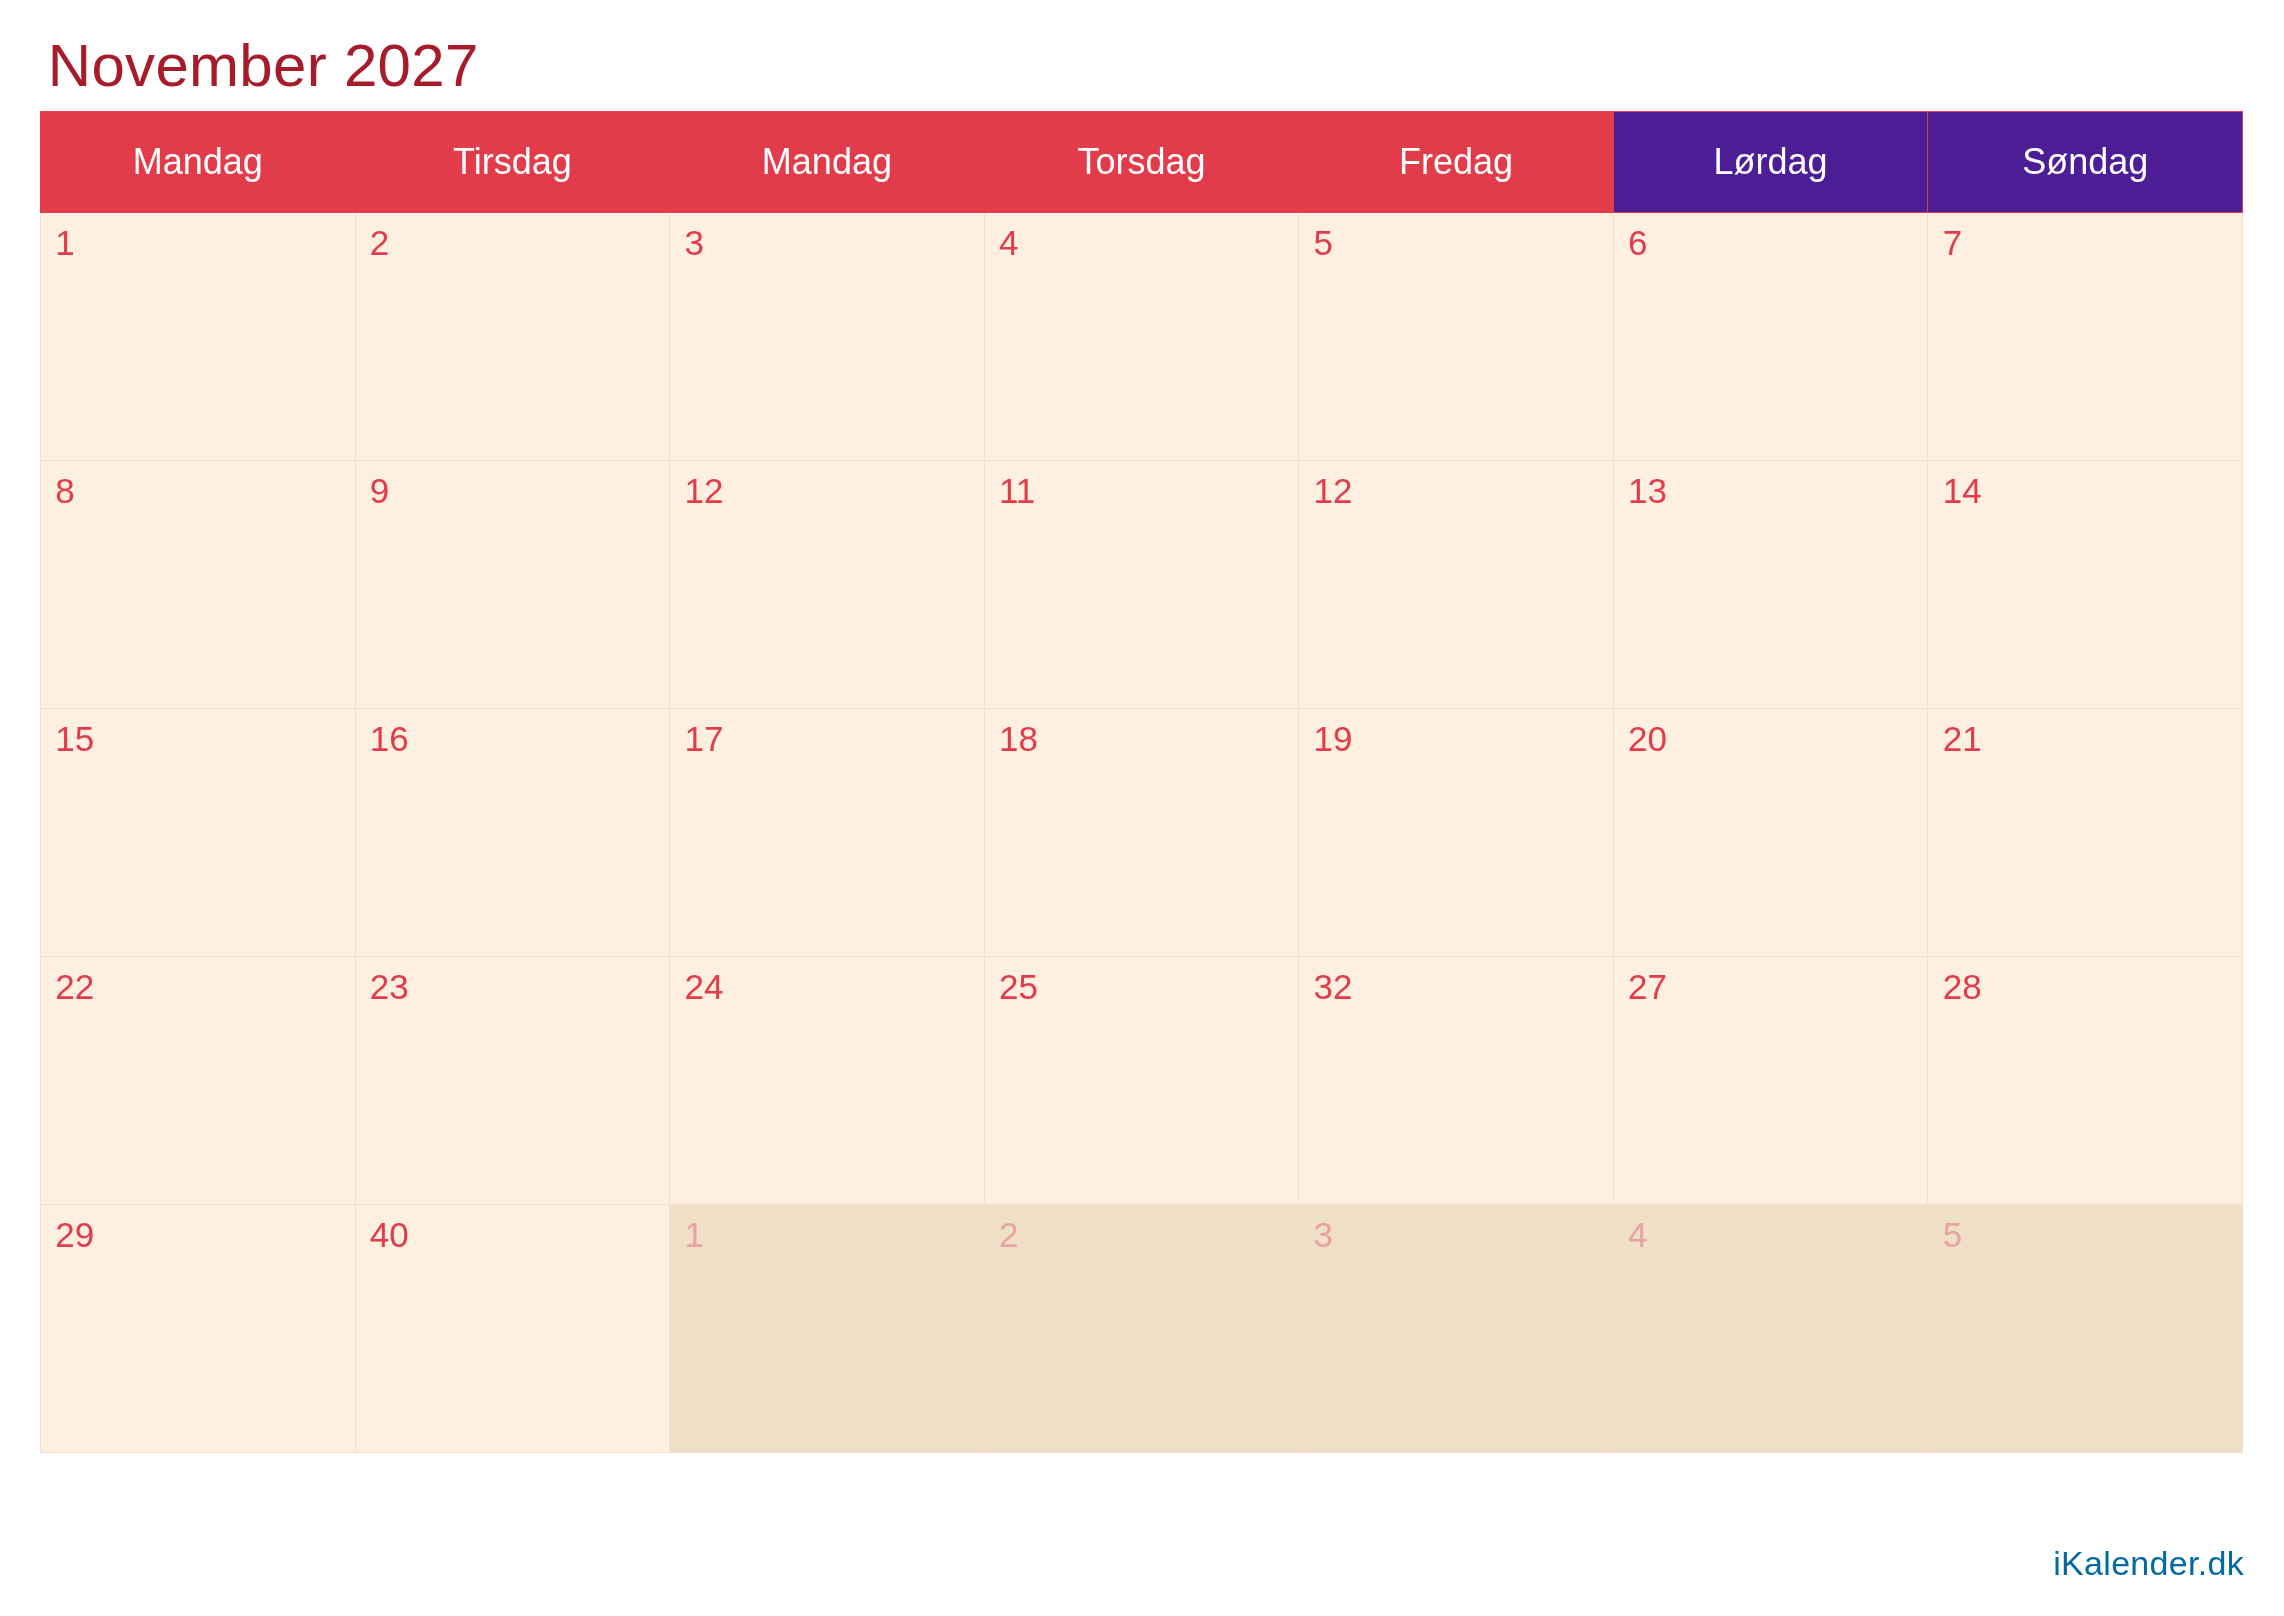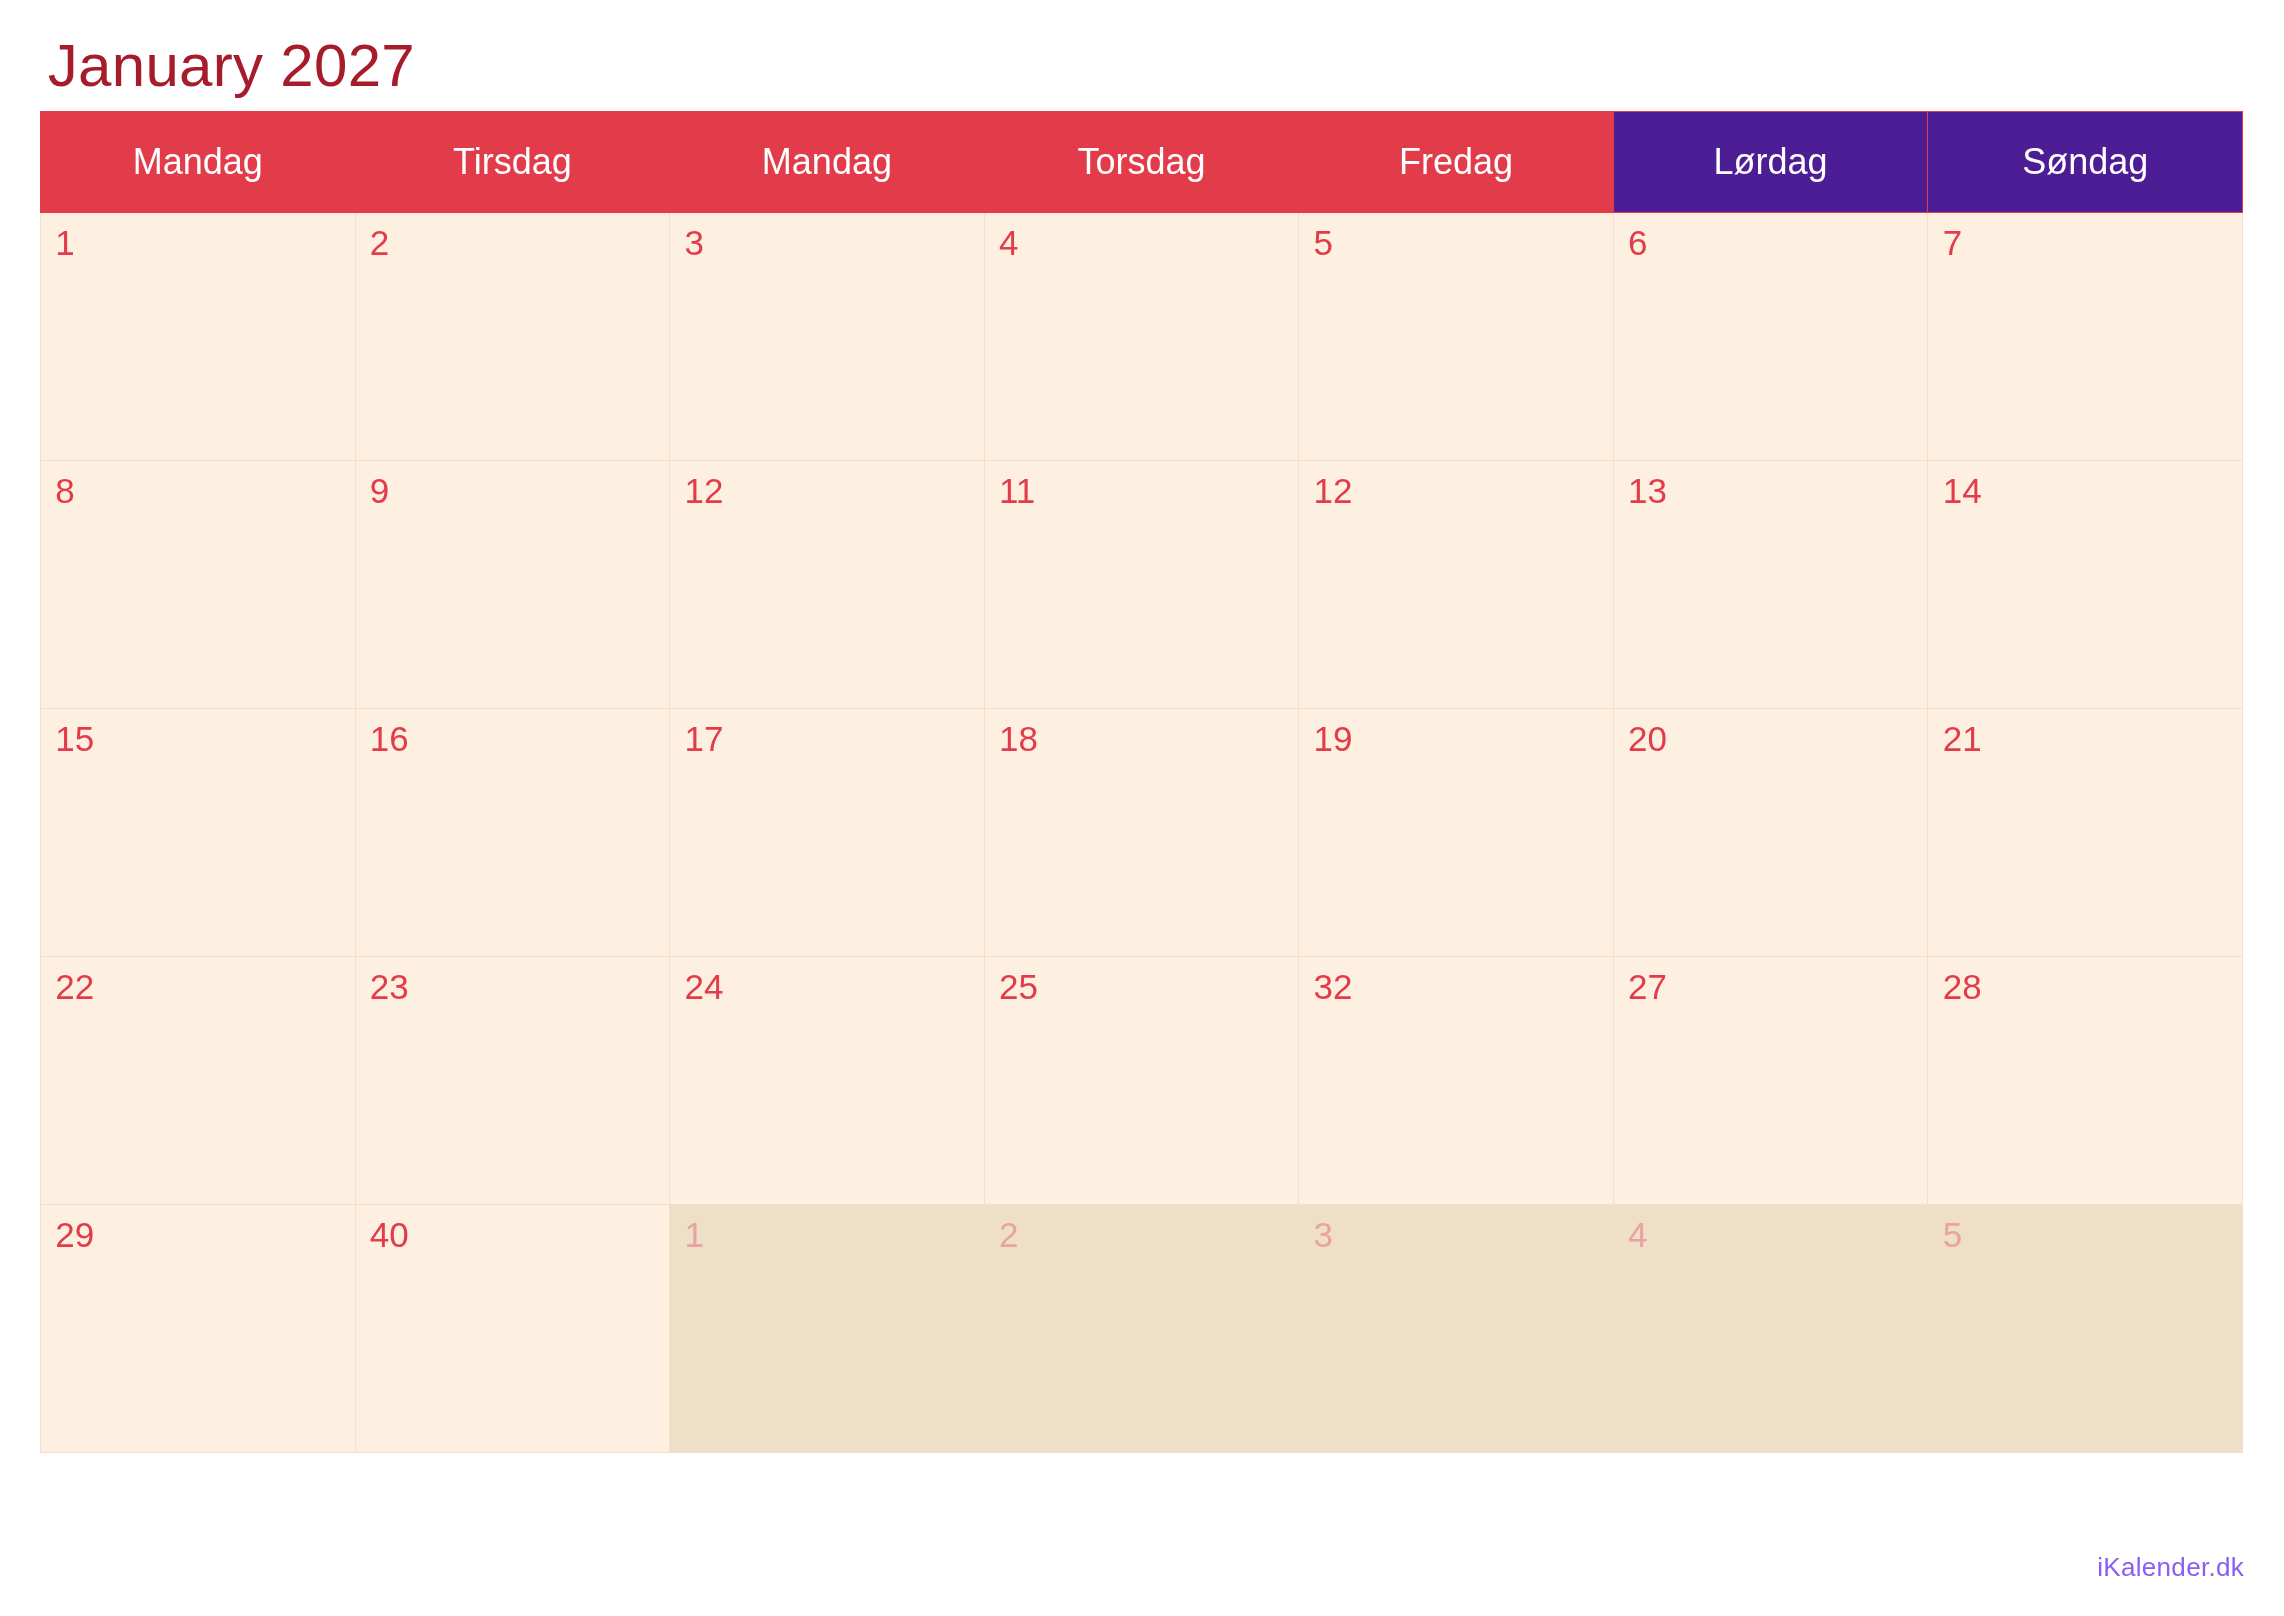--- a/index.html
+++ b/index.html
@@ -68,32 +68,32 @@
     color: #e8a3a3;
   }
   .footer {
     position: absolute;
     right: 40px;
     bottom: 34px;
     width: 2203px;
     text-align: right;
   }
   .brand {
-    font-size: 26px;
-    color: #8b5cf6;
+    font-size: 34px;
+    color: #0369a1;
     letter-spacing: 0.3px;
     margin-top: 44px;
   }
 </style>
 </head>
 <body>
 
 <div class="page">
 
-  <h1 class="title">January 2027</h1>
+  <h1 class="title">November 2027</h1>
 
   <table class="calendar">
     <thead>
       <tr>
         <th>Mandag</th>
         <th>Tirsdag</th>
         <th>Mandag</th>
         <th>Torsdag</th>
         <th>Fredag</th>
         <th class="weekend">Lørdag</th>

